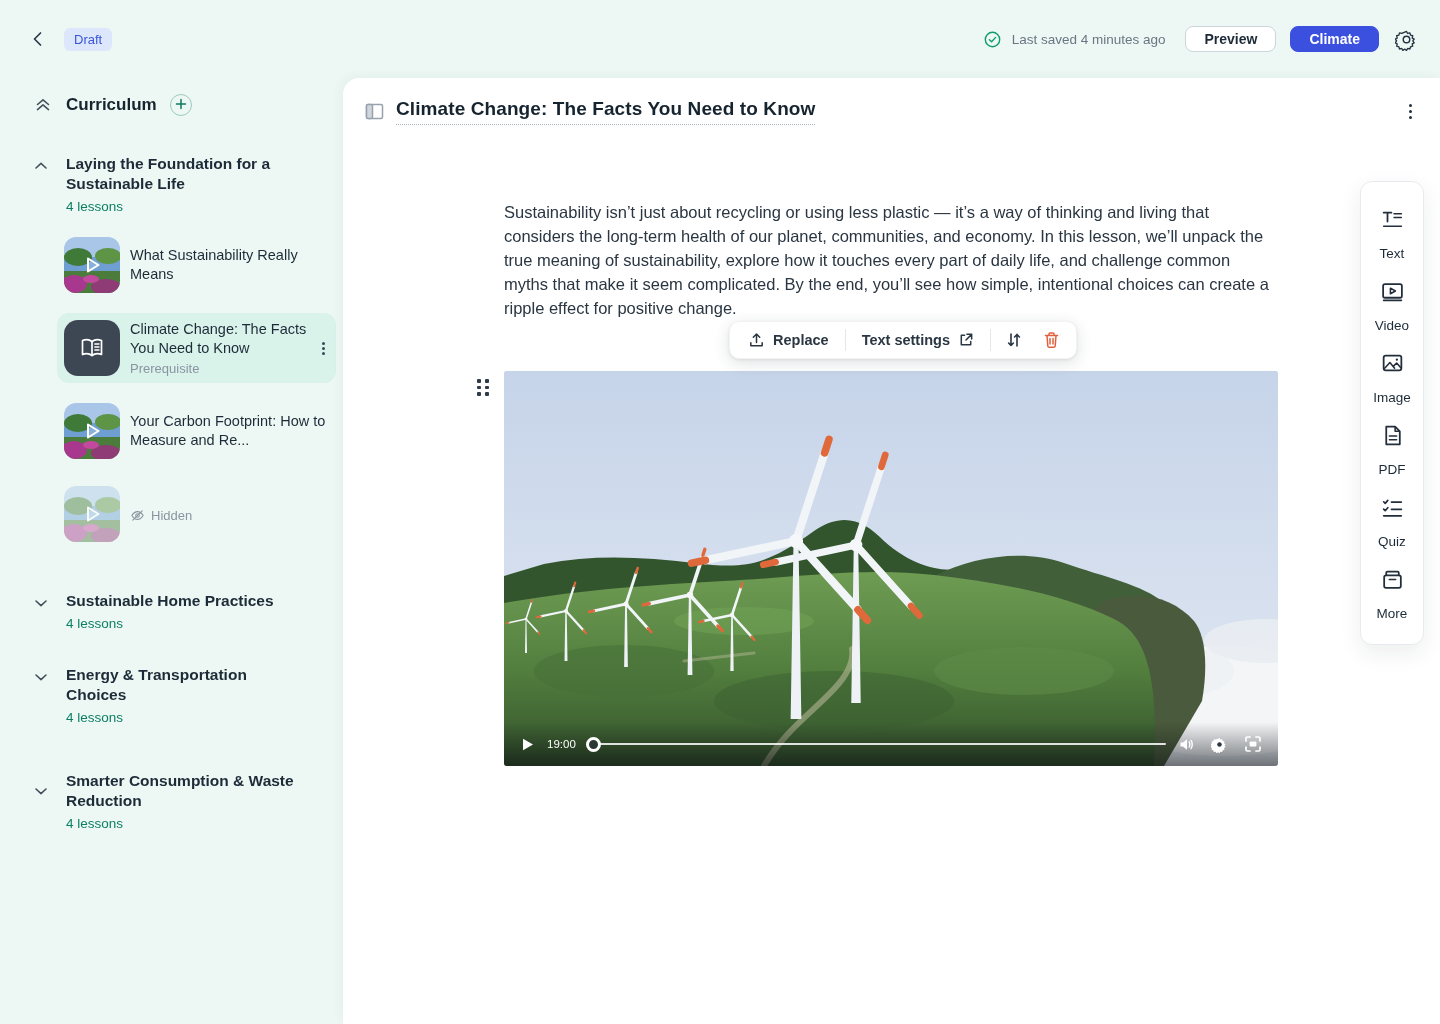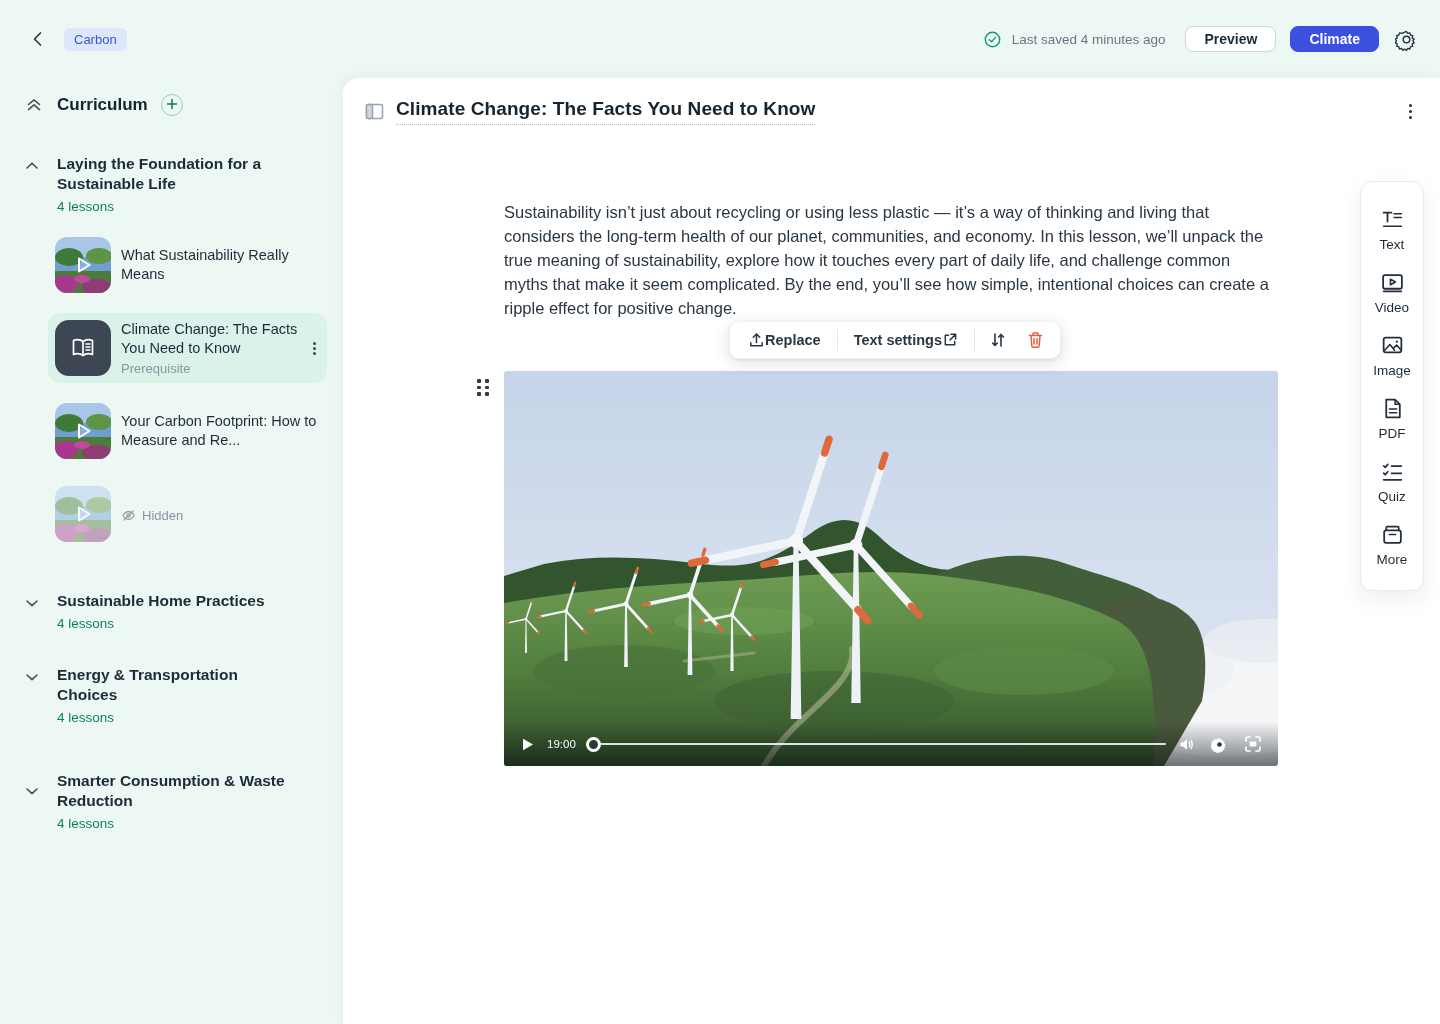--- a/index.html
+++ b/index.html
@@ -33,21 +33,21 @@
   .btn {
     font-family:inherit; font-size:14px; font-weight:600; border-radius:8px;
     padding:5px 18px; cursor:pointer; line-height:1;
   }
   .btn-preview { background:#ffffff; border:1px solid #cdd5dc; color:#1d2b38; }
   .btn-publish { background:#3c50e0; border:1px solid #3c50e0; color:#ffffff; }
   .gear-btn { background:none; border:none; cursor:pointer; display:flex; padding:2px; }
 
   
   .sidebar {
-    position:absolute; top:78px; left:0; width:343px; bottom:0;
+    position:absolute; top:78px; left:9px; width:343px; bottom:0;
     padding-top:16px; overflow:hidden;
   }
   .curriculum-header { display:flex; align-items:center; padding:0 24px; }
   .collapse-all { background:none; border:none; cursor:pointer; display:flex; padding:0; }
   .curriculum-title { font-size:17px; font-weight:bold; color:#16242f; margin-left:13px; }
   .add-section-btn {
     margin-left:13px; width:22px; height:22px; border-radius:50%;
     border:1.4px solid #9ccbbd; background:none; color:#0c7a5f;
     font-size:16px; line-height:1; cursor:pointer; display:flex; align-items:center; justify-content:center;
     padding-bottom:2px;
@@ -107,21 +107,21 @@
   }
 
   
   .block-toolbar {
     position:absolute; top:243px; left:386px; z-index:6;
     background:#ffffff; border-radius:10px; border:1px solid #f0f2f4;
     box-shadow:0 4px 16px rgba(25,39,52,.14), 0 1px 3px rgba(25,39,52,.08);
     display:flex; align-items:center; padding:5px 6px; height:38px;
   }
   .bt-btn {
-    display:flex; align-items:center; background:none; border:none; cursor:pointer;
+    display:flex; align-items:center; gap:8px; background:none; border:none; cursor:pointer;
     font-family:inherit; font-size:14.5px; font-weight:600; color:#2a3642; padding:6px 12px;
   }
   .bt-divider { width:1px; height:22px; background:#e4e8eb; margin:0 4px; }
   .bt-icon-btn { background:none; border:none; cursor:pointer; display:flex; padding:6px 10px; }
 
   .drag-handle {
     position:absolute; top:297px; left:130px; display:grid;
     grid-template-columns:repeat(2,4px); gap:3px 4px; cursor:grab; padding:4px;
   }
   .drag-handle span { width:3.5px; height:3.5px; background:#303b47; border-radius:1px; }
@@ -149,35 +149,35 @@
   .vc-iconbtn { background:none; border:none; cursor:pointer; display:flex; padding:2px; }
 
   
   .right-rail {
     position:absolute; top:181px; left:1360px; width:64px; z-index:6;
     background:#ffffff; border:1px solid #e7eaee; border-radius:12px;
     box-shadow:0 8px 22px rgba(25,39,52,.08);
     display:flex; flex-direction:column; align-items:center; padding:16px 0 14px;
   }
   .rail-item {
-    display:flex; flex-direction:column; align-items:center; gap:5px;
+    display:flex; flex-direction:column; align-items:center; gap:14px;
     background:none; border:none; cursor:pointer; padding:9px 0; width:100%;text-align:center;
   }
   .rail-label { font-size:13.5px; font-weight:500; color:#1d2b38; font-family:inherit; }
 </style>
 </head>
 <body>
 
 <div class="header">
   <button class="back-btn">
     <svg width="18" height="18" viewBox="0 0 18 18">
         <path d="M11.5 3 L5.5 9 L11.5 15" fill="none" stroke="#2a3947" stroke-width="1.7" stroke-linecap="round" stroke-linejoin="round"></path>
       </svg>
   </button>
-  <div class="draft-badge">Carbon</div>
+  <div class="draft-badge">Draft</div>
 
   <div class="header-right">
     <div class="saved">
       <svg width="17" height="17" viewBox="0 0 17 17">
         <circle cx="8.5" cy="8.5" r="7.2" fill="none" stroke="#0f9d6f" stroke-width="1.4"></circle>
         <path d="M5.4 8.7 L7.6 10.8 L11.6 6.4" fill="none" stroke="#0f9d6f" stroke-width="1.4" stroke-linecap="round" stroke-linejoin="round"></path>
       </svg>
       <span>Last saved 4 minutes ago</span>
     </div>
     <button class="btn btn-preview">Preview</button>

